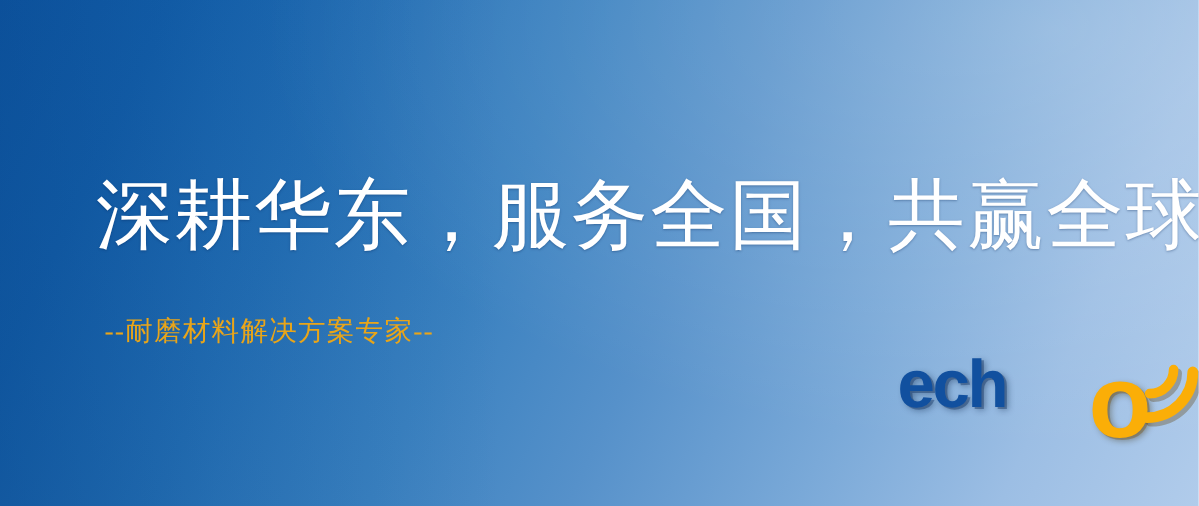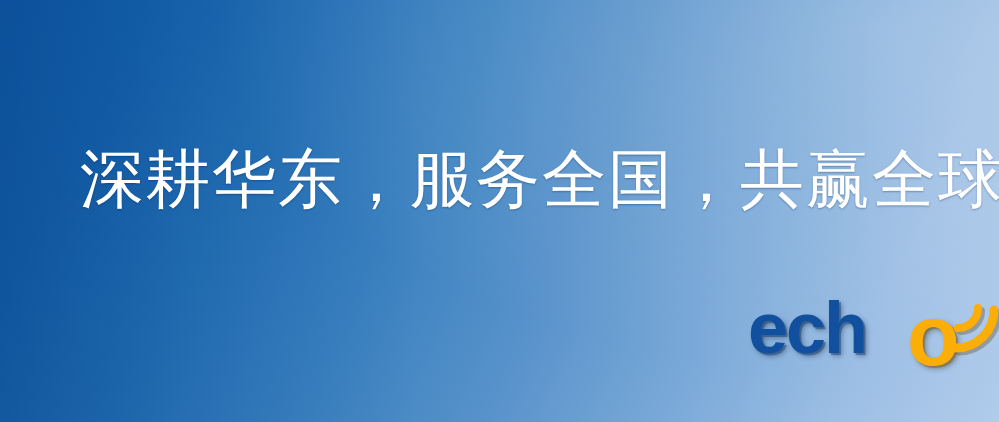--- a/index.html
+++ b/index.html
@@ -82,21 +82,21 @@
     top: 0;
     width: 251px;
     height: 126px;
   }
   .logo-main {
     position: absolute;
     left: 0;
     top: -4px;
     font-family: "Liberation Sans", sans-serif;
     font-weight: bold;
-    font-size: 72px;
+    font-size: 56px;
     letter-spacing: -2px;
     line-height: 1;
     white-space: nowrap;
   }
   .logo-echo-blue {
     color: #11509f;
     text-shadow:
       2px 2px 0 rgba(20,50,95,0.42),
       3px 3px 5px rgba(10,35,70,0.40);
   }
@@ -144,20 +144,21 @@
 </head>
 <body>
 
 <div id="banner">
 
   <div id="bg-shade"></div>
   <div id="bg-sheen"></div>
 
   <div id="headline">深耕华东，服务全国，共赢全球</div>
 
+  <div id="subtitle">--耐磨材料解决方案专家--</div>
 
   <div id="logo">
     <div id="logo-wordmark">
 
       <span class="logo-main logo-echo-blue">ech</span>
 
       <span class="logo-o-gold">o</span>
 
       <svg id="logo-waves" viewBox="0 0 60 64">
         <g fill="none" stroke="#fbae07" stroke-width="9" stroke-linecap="round">

